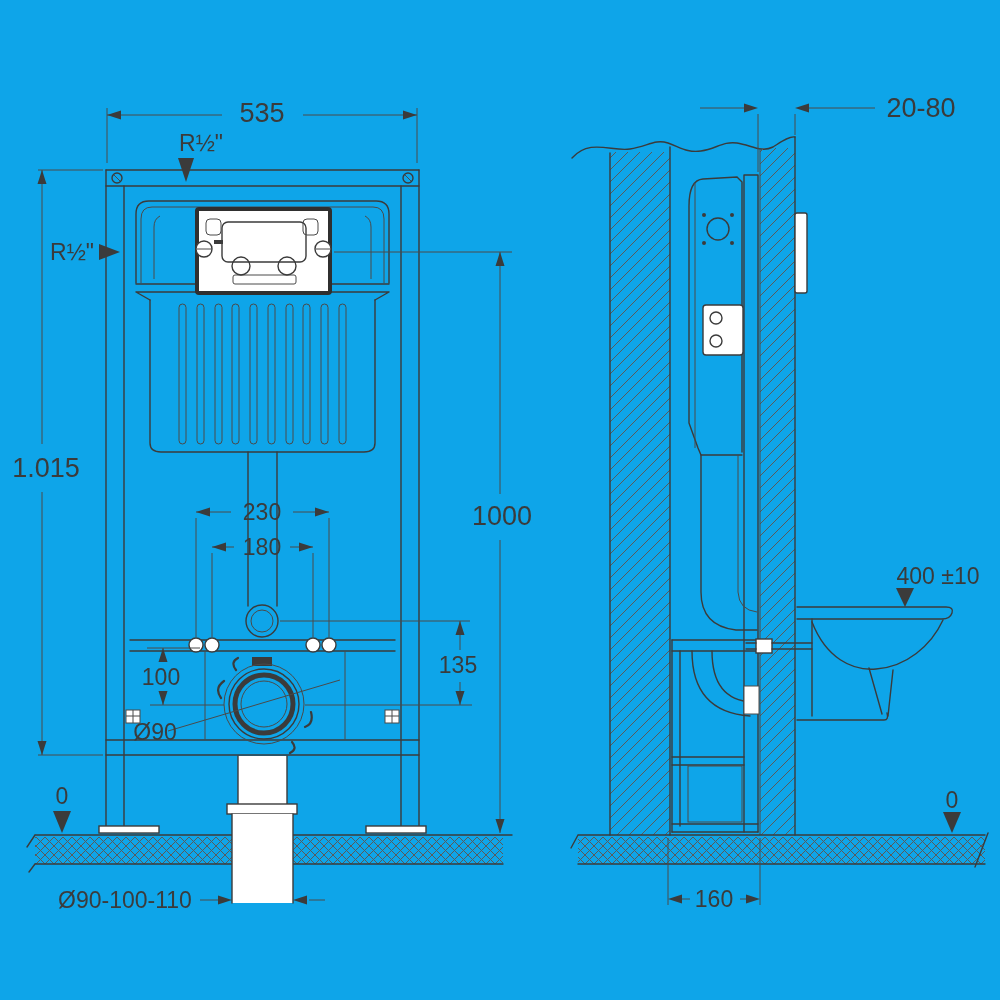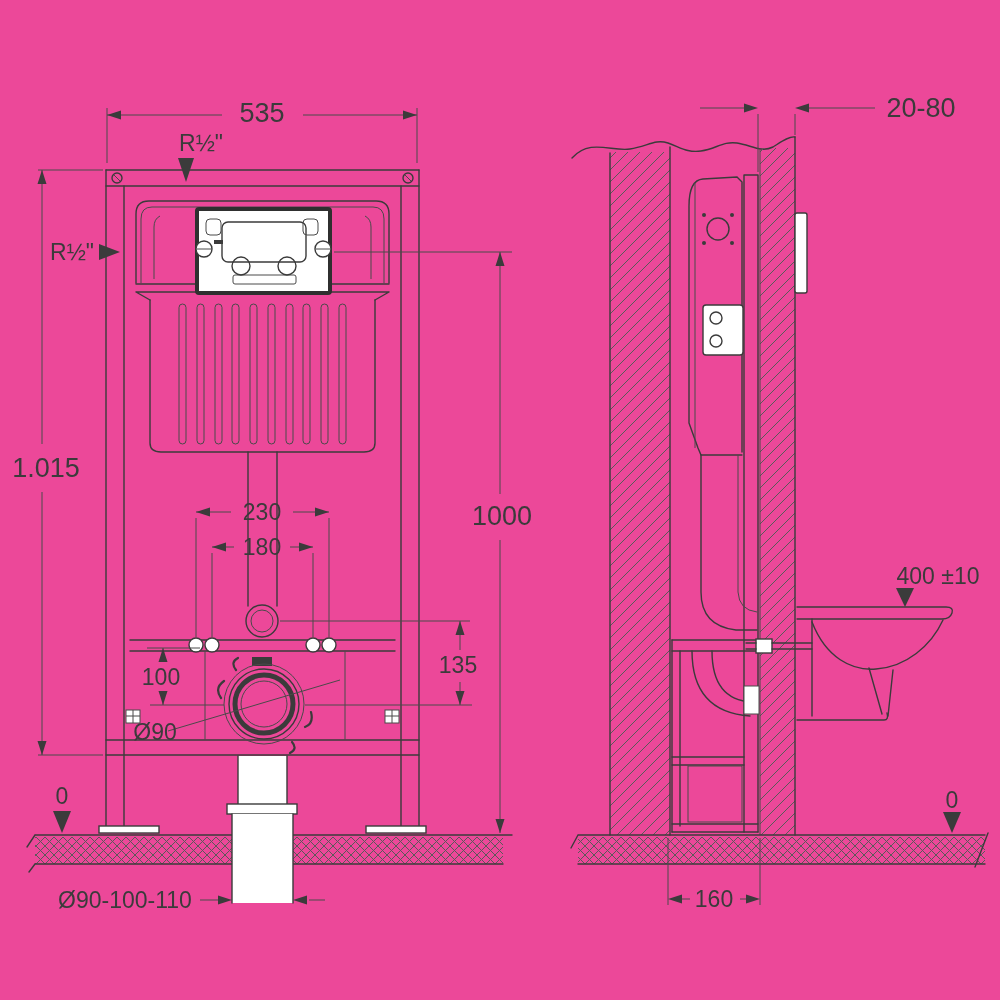--- a/index.html
+++ b/index.html
@@ -1,16 +1,16 @@
 <!DOCTYPE html>
 <html><head>
 <meta charset="utf-8">
 <style>
   html,body{margin:0;padding:0;background:#ffffff;}
-  #stage{position:relative;width:1000px;height:1000px;background:#ec4899;overflow:hidden;
+  #stage{position:relative;width:1000px;height:1000px;background:#0ea5e9;overflow:hidden;
          font-family:"Liberation Sans", sans-serif;}
   svg{display:block}
   .ln{stroke:#3b3b3b;stroke-width:1.4;fill:none;stroke-linecap:round;}
   .ln2{stroke:#3b3b3b;stroke-width:2.2;fill:none;stroke-linecap:round;}
   .thin{stroke:#4a4a4a;stroke-width:1;fill:none;}
   .thick{stroke:#2f2f2f;stroke-width:4;fill:#ffffff;}
   .wfill{fill:#ffffff;}
   .dark{fill:#3b3b3b;}
   .arrow{fill:#3b3b3b;stroke:none;}
   text{fill:#3b3b3b;}

